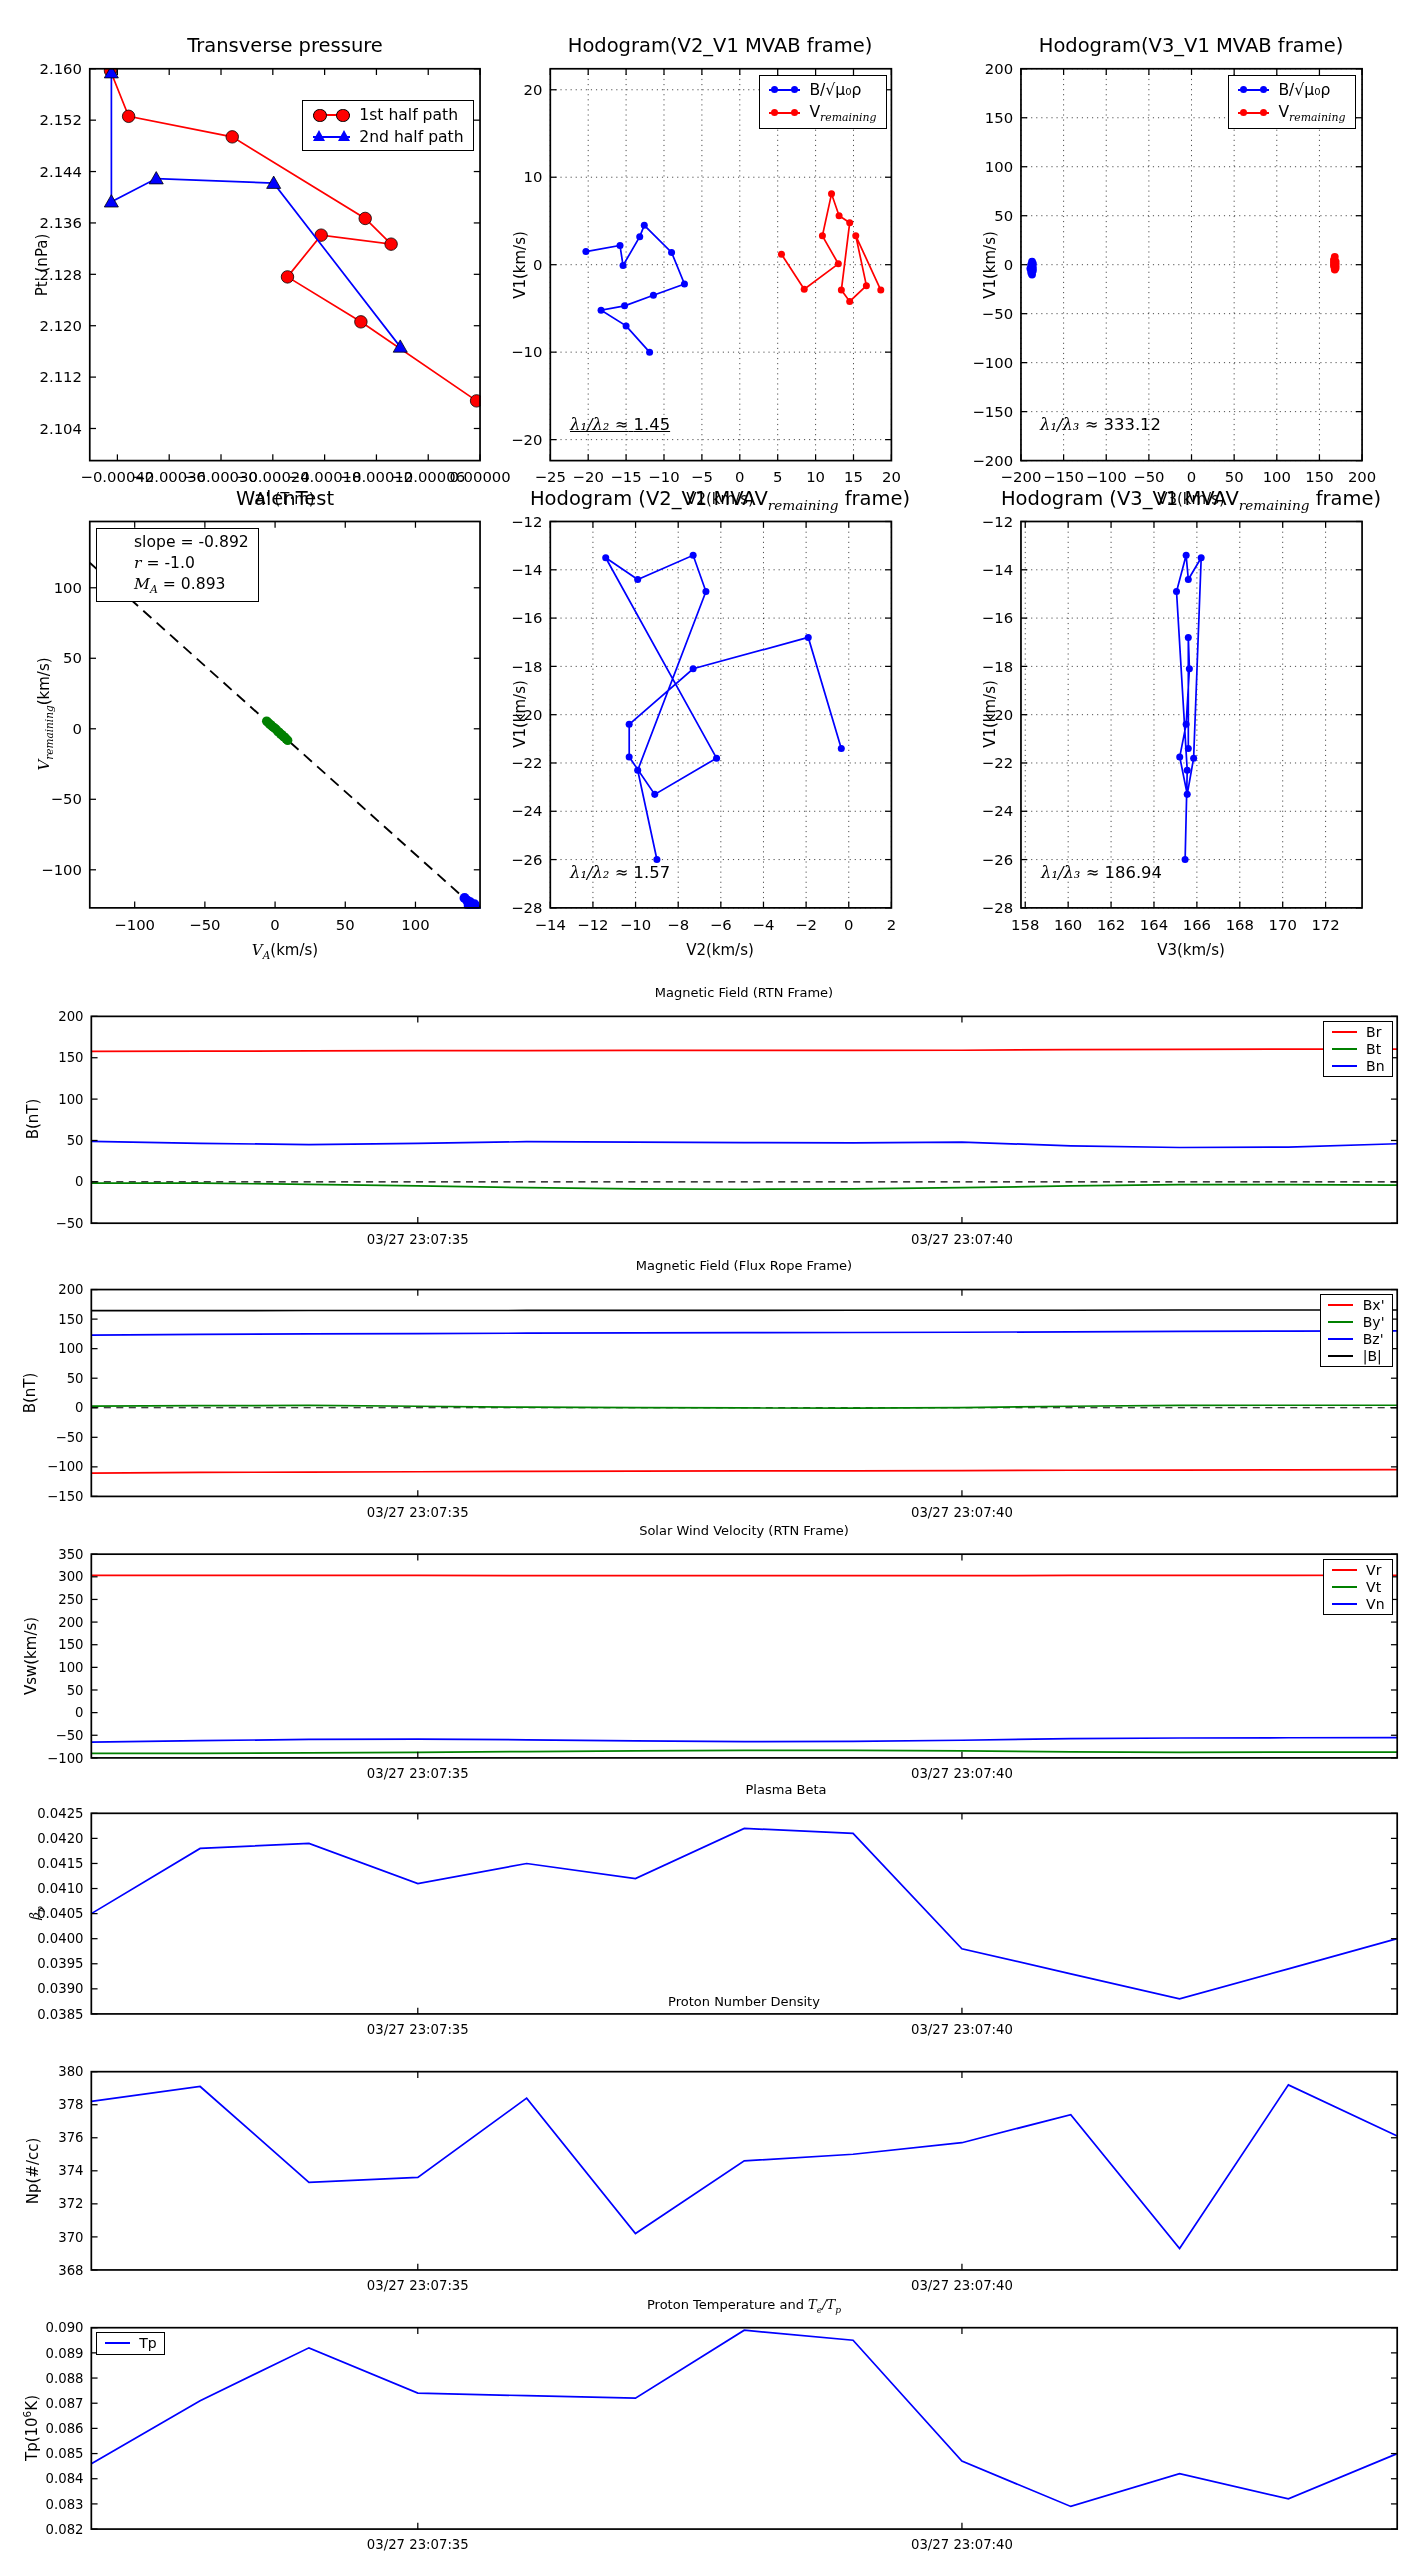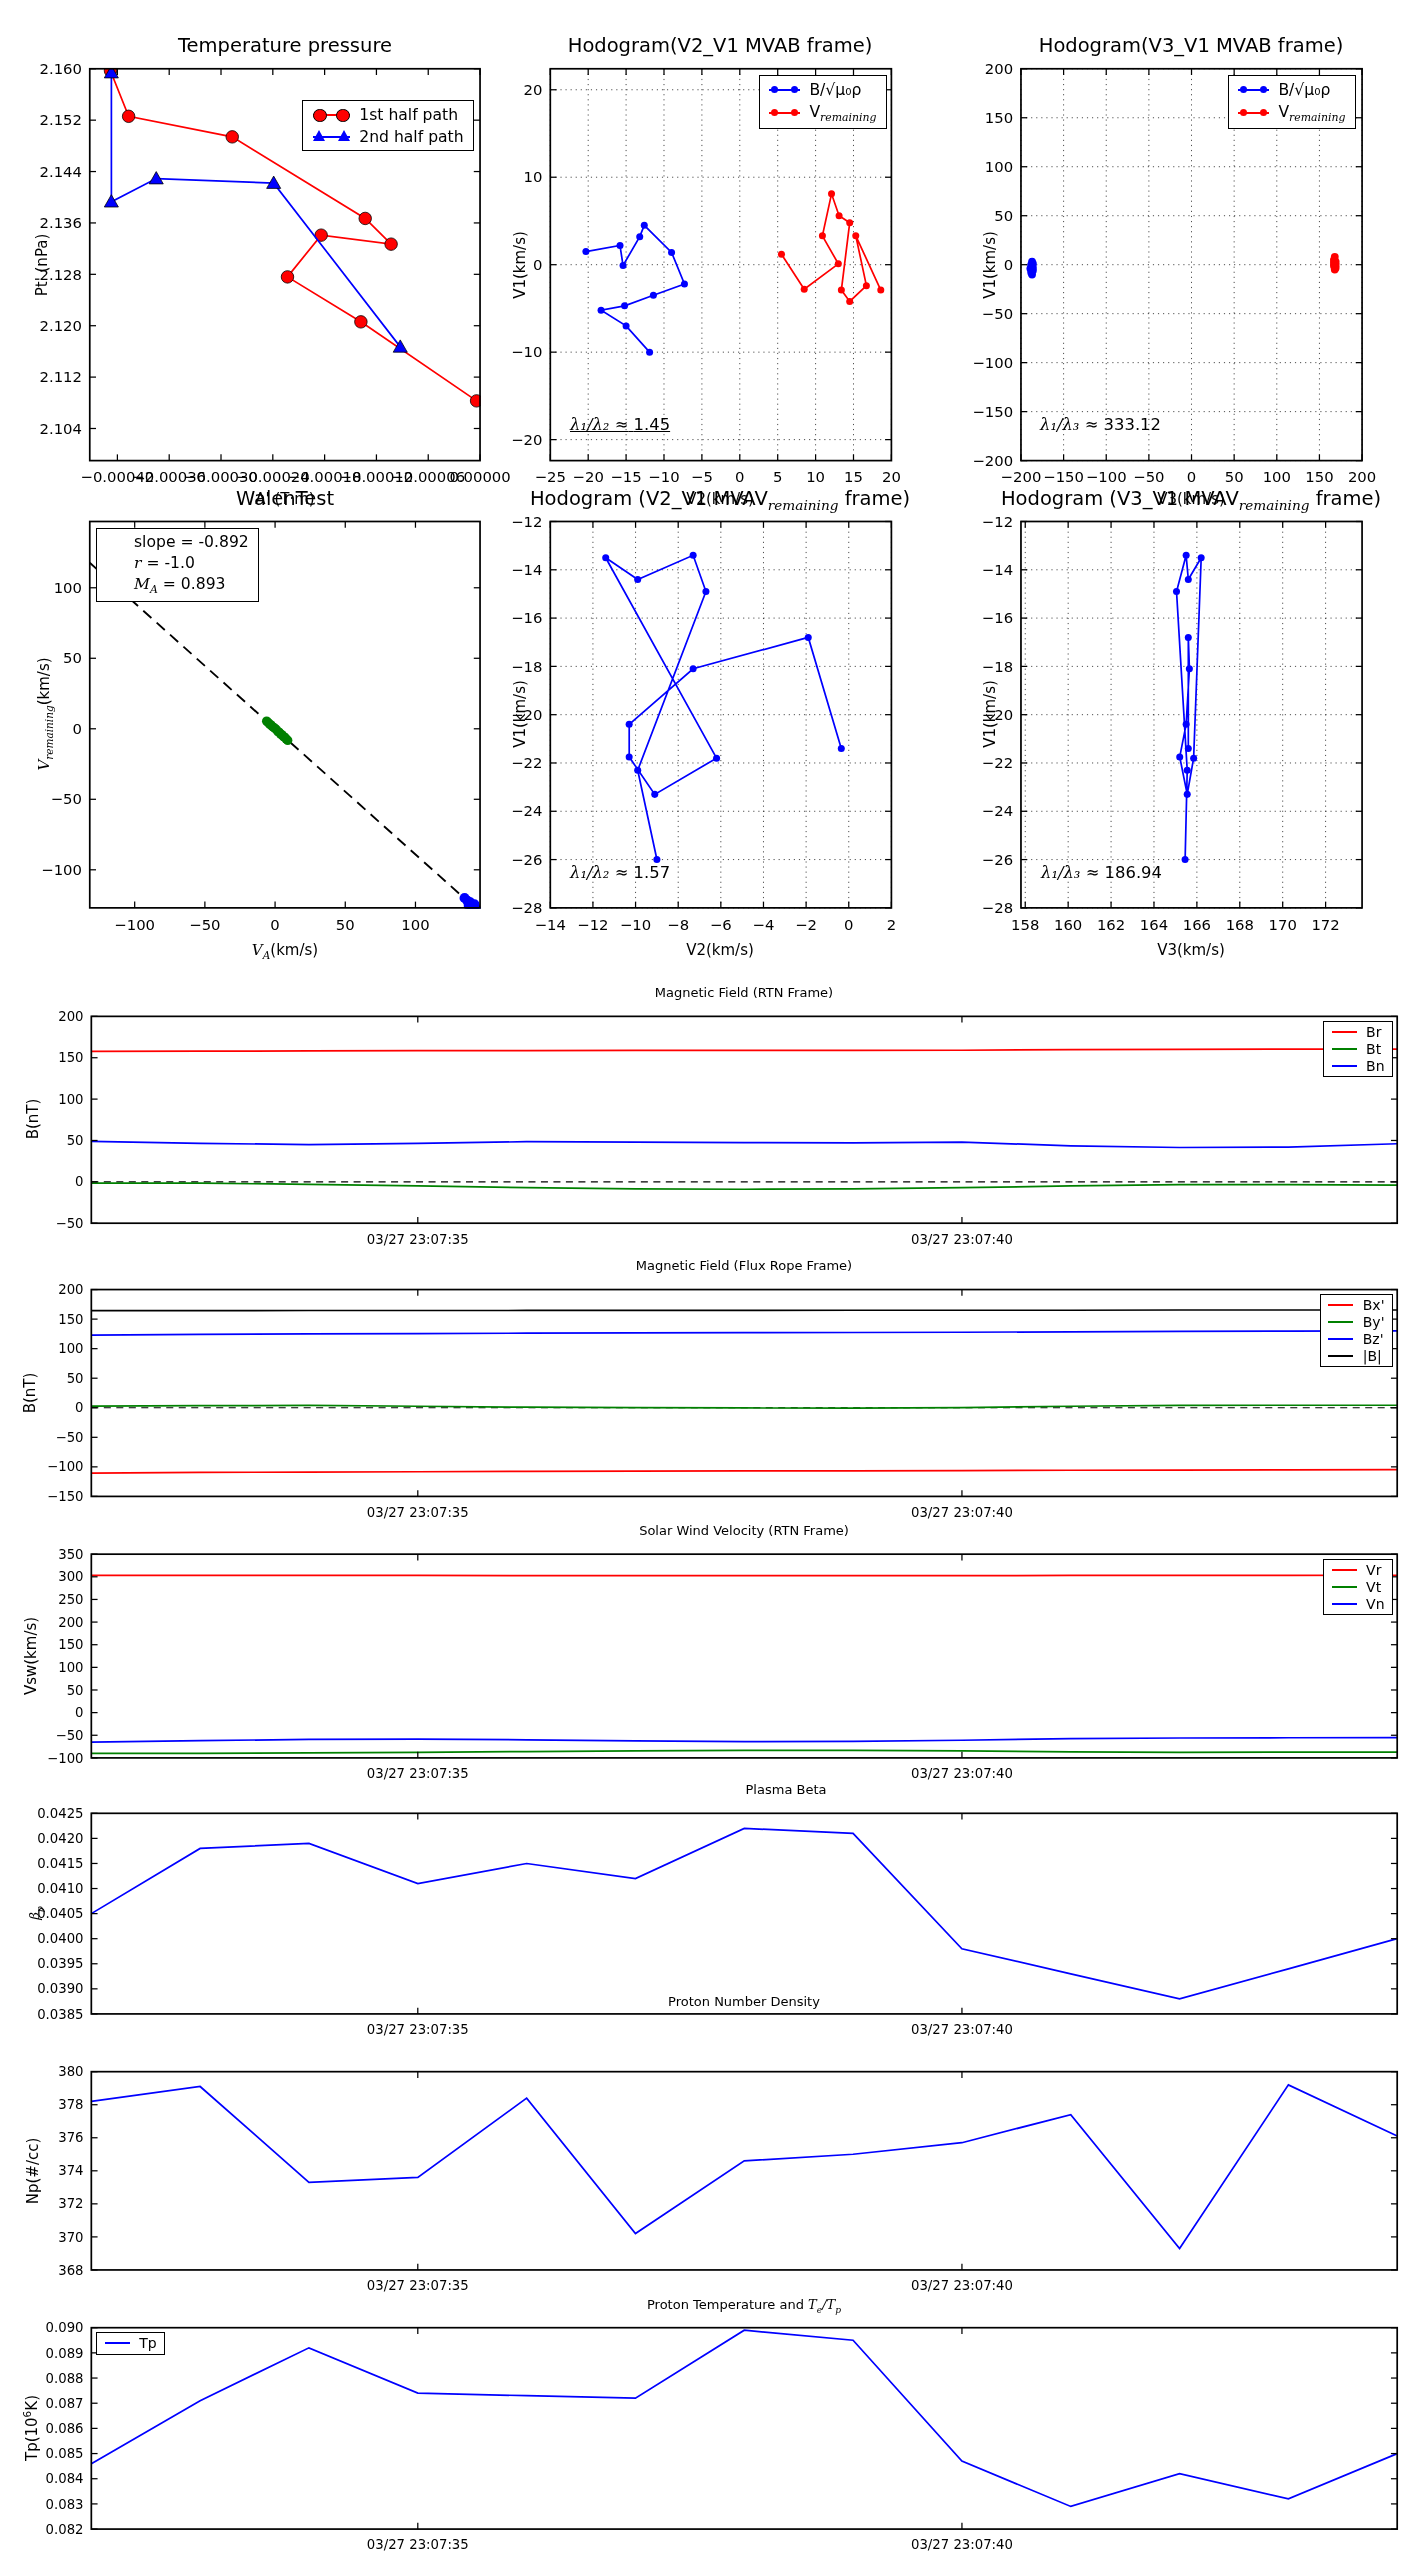--- a/index.html
+++ b/index.html
@@ -756,21 +756,21 @@
       <text x="107" y="3181.45" text-anchor="end" font-size="17">0.084</text>
       <text x="107" y="3149.2" text-anchor="end" font-size="17">0.085</text>
       <text x="107" y="3116.95" text-anchor="end" font-size="17">0.086</text>
       <text x="107" y="3084.7" text-anchor="end" font-size="17">0.087</text>
       <text x="107" y="3052.45" text-anchor="end" font-size="17">0.088</text>
       <text x="107" y="3020.2" text-anchor="end" font-size="17">0.089</text>
       <text x="107" y="2987.95" text-anchor="end" font-size="17">0.090</text>
       <rect x="117" y="2982" width="1673" height="258" fill="none" stroke="#000" stroke-width="2.2"></rect>
     </svg>
 
-  <div class="abs title" style="left:285px;top:34px;">Temperature pressure</div>
+  <div class="abs title" style="left:285px;top:34px;">Transverse pressure</div>
   <div class="abs title" style="left:720px;top:34px;">Hodogram(V2_V1 MVAB frame)</div>
   <div class="abs title" style="left:1191px;top:34px;">Hodogram(V3_V1 MVAB frame)</div>
 
   <div class="abs xlabel" style="left:285px;top:490px;">A' (T·m)</div>
   <div class="abs xlabel" style="left:720px;top:490px;">V2(km/s)</div>
   <div class="abs xlabel" style="left:1191px;top:490px;">V3(km/s)</div>
 
   <div class="abs ylabel" style="left:42px;top:265px;">Pt' (nPa)</div>
   <div class="abs ylabel" style="left:520px;top:265px;">V1(km/s)</div>
   <div class="abs ylabel" style="left:990px;top:265px;">V1(km/s)</div>

